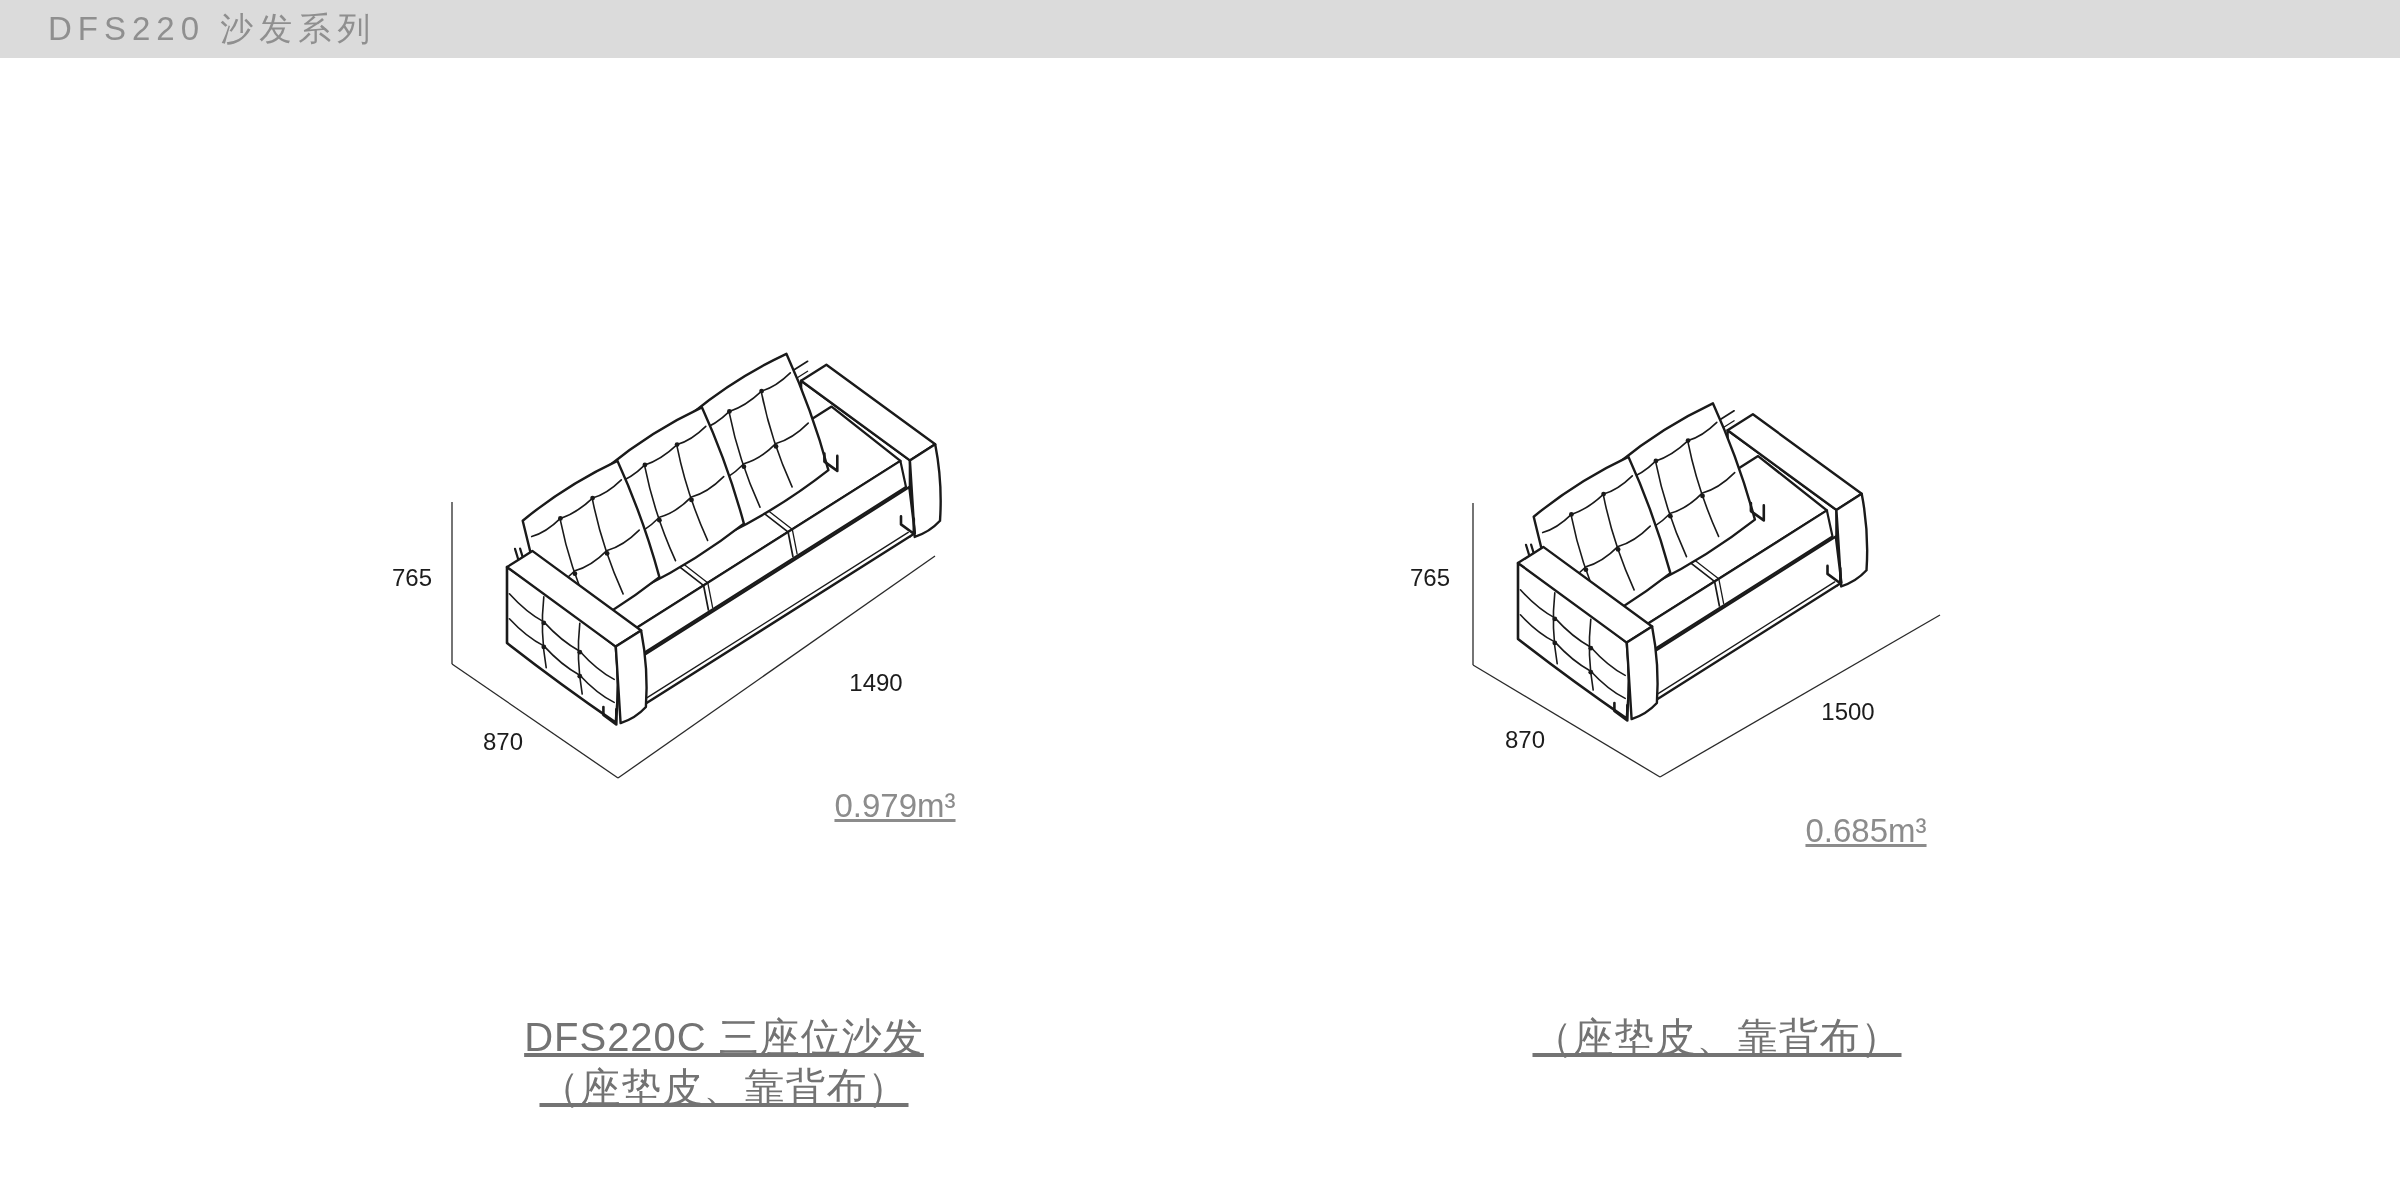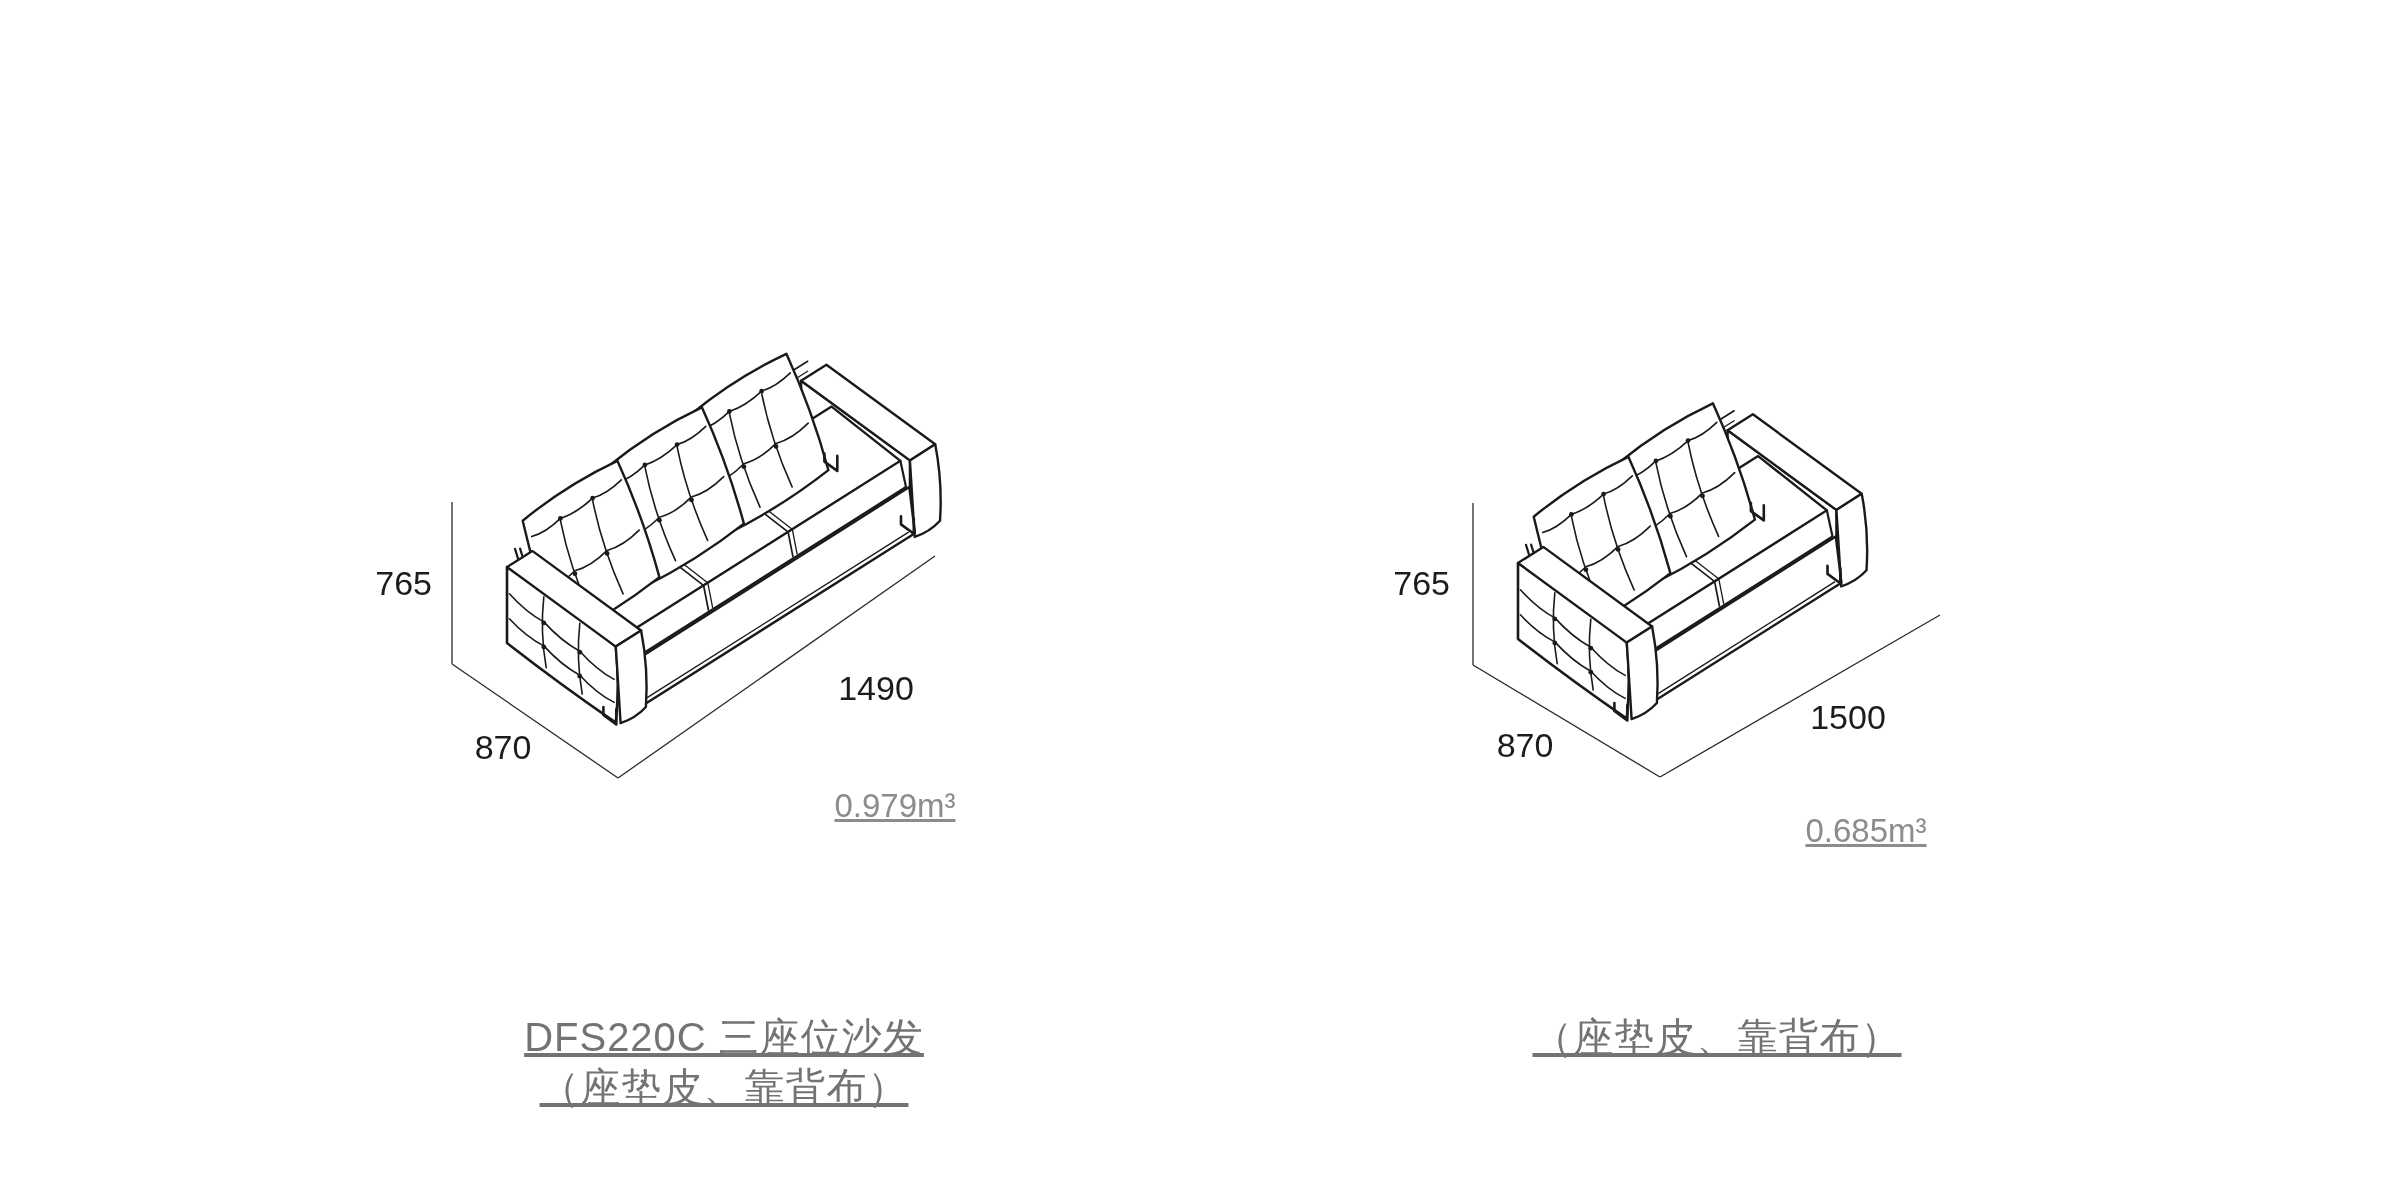--- a/index.html
+++ b/index.html
@@ -3,31 +3,34 @@
 <meta charset="utf-8">
 <style>
   html,body{margin:0;padding:0;background:#ffffff;}
   .page{position:relative;width:2400px;height:1200px;background:#ffffff;overflow:hidden;
         font-family:"Liberation Sans", sans-serif;}
   .header-bar{position:absolute;left:0;top:0;width:2400px;height:58px;background:#dbdbdb;}
   .header-title{position:absolute;left:48px;top:0;line-height:58px;font-size:33px;
         letter-spacing:6px;color:#8f8f8f;white-space:nowrap;}
   .fig{position:absolute;}
   .fig svg{position:absolute;left:0;top:0;overflow:visible;}
-  .dim{position:absolute;font-size:34px;color:#1c1c1c;text-align:center;white-space:nowrap;}
+  .dim{position:absolute;font-size:24px;color:#1c1c1c;text-align:center;white-space:nowrap;}
   .dim.right{text-align:right;}
   .vol{position:absolute;font-size:33px;color:#8c8c8c;text-align:center;white-space:nowrap;text-decoration:underline;}
   .caption{position:absolute;width:600px;text-align:center;color:#737373;font-size:40px;
         line-height:50px;letter-spacing:1px;text-decoration:underline;}
 </style>
 </head>
 <body>
 
 <div class="page">
 
+  <div class="header-bar">
+    <span class="header-title">DFS220 沙发系列</span>
+  </div>
 
   <section class="fig" style="left:350px;top:330px;width:620px;height:480px">
     <svg id="sofa-svg-0" width="620" height="480" viewBox="0 0 620 480">
         <path d="M451.1,50.8Q505.5,90.6 559.9,130.4Q559.9,168.4 559.9,206.4Q505.5,166.6 451.1,126.8Q451.1,88.8 451.1,50.8Z" fill="#fff" stroke="#1a1a1a" stroke-width="2.4" stroke-linecap="round" stroke-linejoin="round"></path>
         <path d="M451.1,50.8Q505.5,90.6 559.9,130.4Q572.5,122.4 585.2,114.3Q530.8,74.5 476.4,34.8Q463.7,42.8 451.1,50.8Z" fill="#fff" stroke="#1a1a1a" stroke-width="2.4" stroke-linecap="round" stroke-linejoin="round"></path>
         <path d="M559.9,130.4Q572.5,122.4 585.2,114.3Q592.6,152.3 590.0,190.8Q579.5,202.2 564.7,206.9Q562.3,168.6 559.9,130.4Z" fill="#fff" stroke="#1a1a1a" stroke-width="2.4" stroke-linecap="round" stroke-linejoin="round"></path>
         <path d="M491.1,86.1L493.5,137.8" fill="none" stroke="#1a1a1a" stroke-width="1.4" stroke-linecap="round" stroke-linejoin="round"></path>
         <path d="M524.7,110.6L527.1,162.4" fill="none" stroke="#1a1a1a" stroke-width="1.4" stroke-linecap="round" stroke-linejoin="round"></path>
         <path d="M473.5,99.2L543.9,150.7" fill="none" stroke="#1a1a1a" stroke-width="1.4" stroke-linecap="round" stroke-linejoin="round"></path>
         <path d="M433.9,46.2L457.6,31.3" fill="none" stroke="#1a1a1a" stroke-width="1.7" stroke-linecap="round" stroke-linejoin="round"></path>

